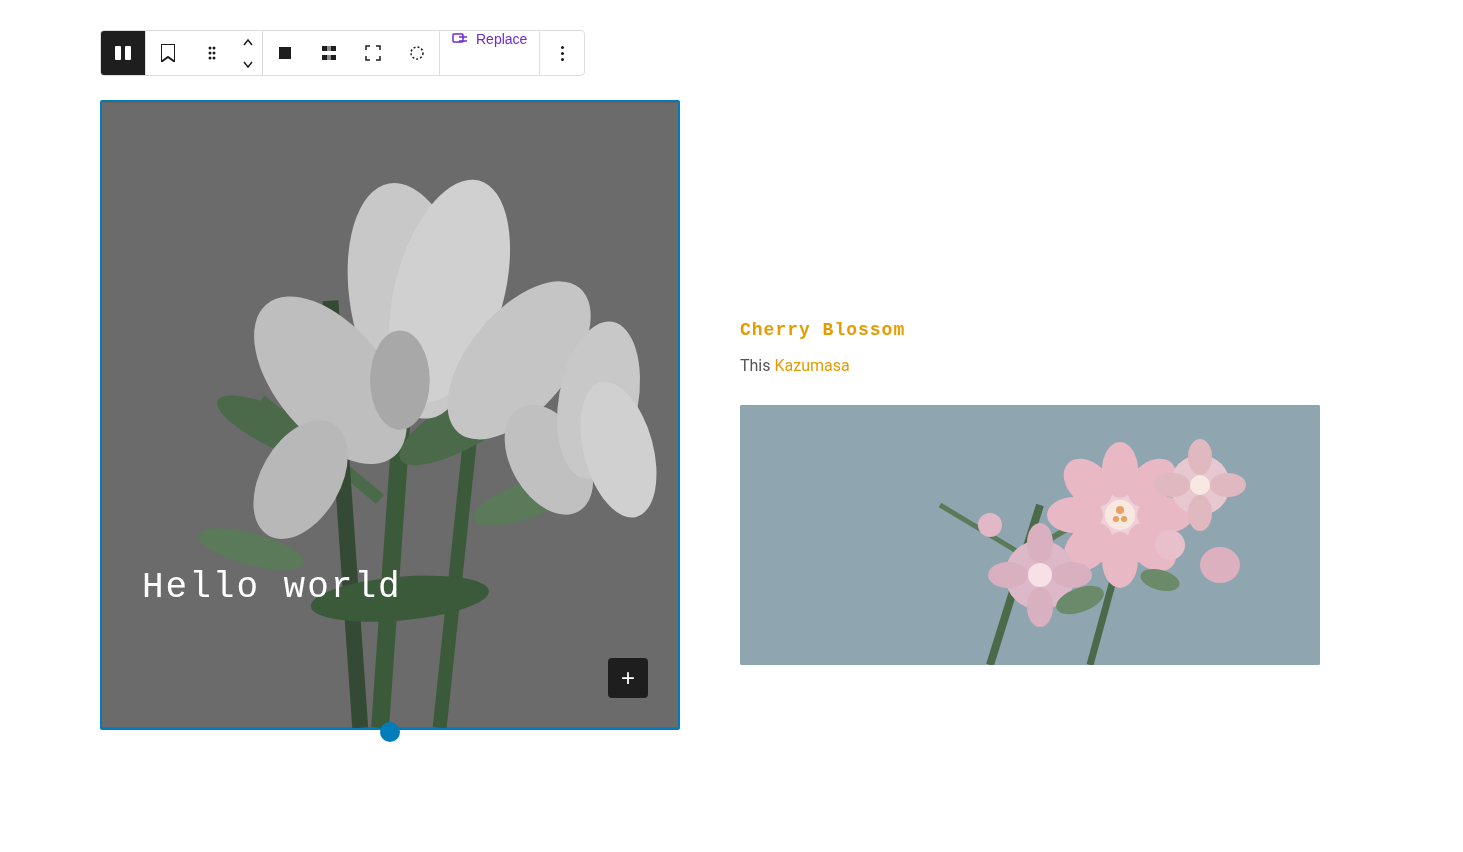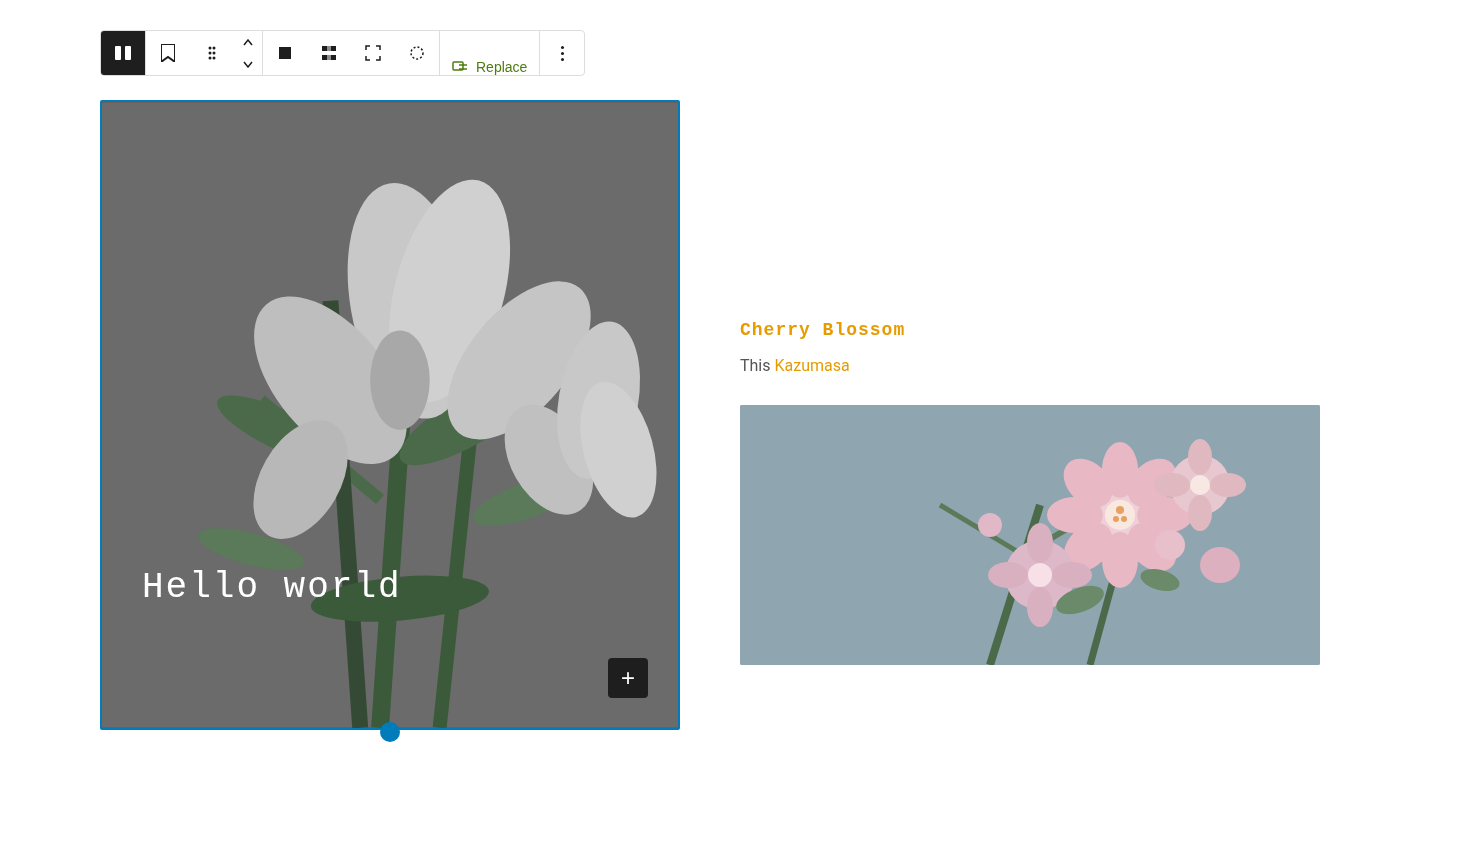--- a/index.html
+++ b/index.html
@@ -66,27 +66,27 @@
 
     .toolbar-btn.active {
       background: #1e1e1e;
       color: #fff;
     }
 
     .toolbar-btn-wide {
       width: auto;
       padding: 0 12px;
       display: flex;
-      align-items: flex-end;
+      align-items: flex-start;
       gap: 8px;
       height: 44px;
       background: none;
       border: none;
       cursor: pointer;
-      color: #4d7c0f;
+      color: #6d28d9;
       font-size: 14px;
     }
 
     .move-arrows {
       display: flex;
       flex-direction: column;
       height: 44px;
       justify-content: center;
     }
 

